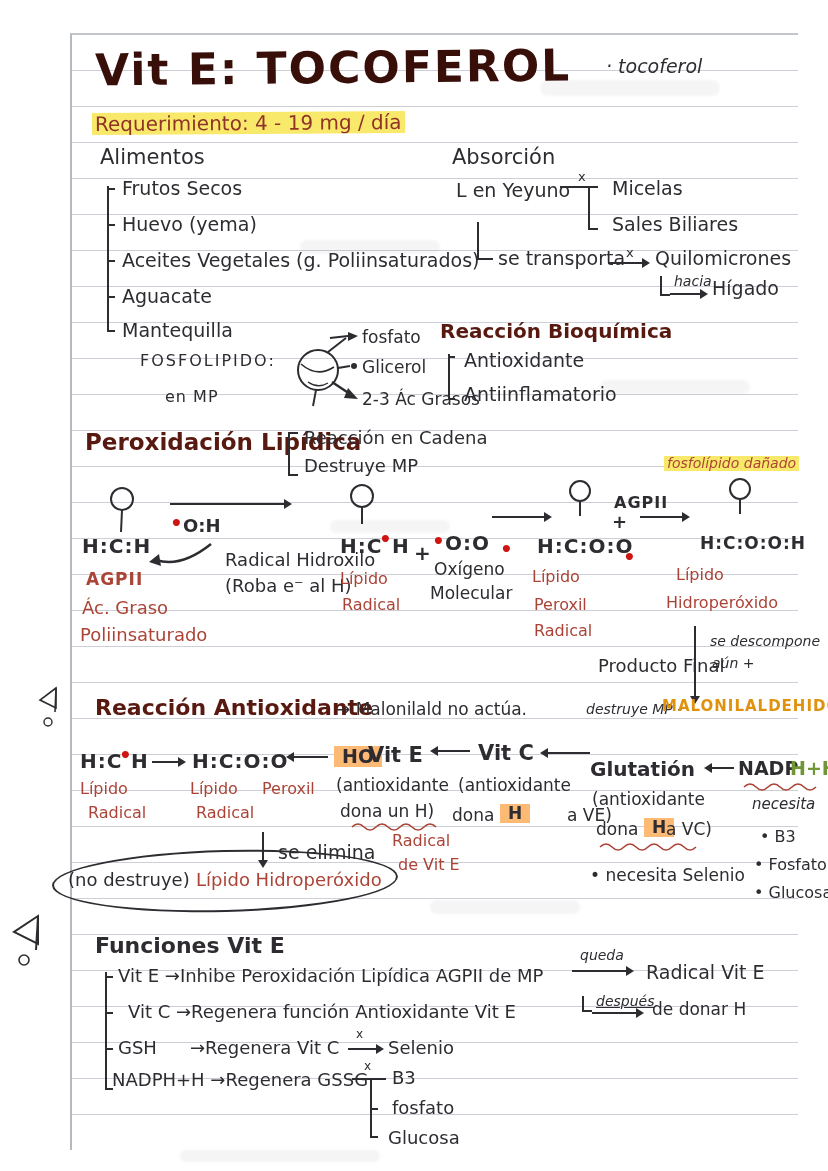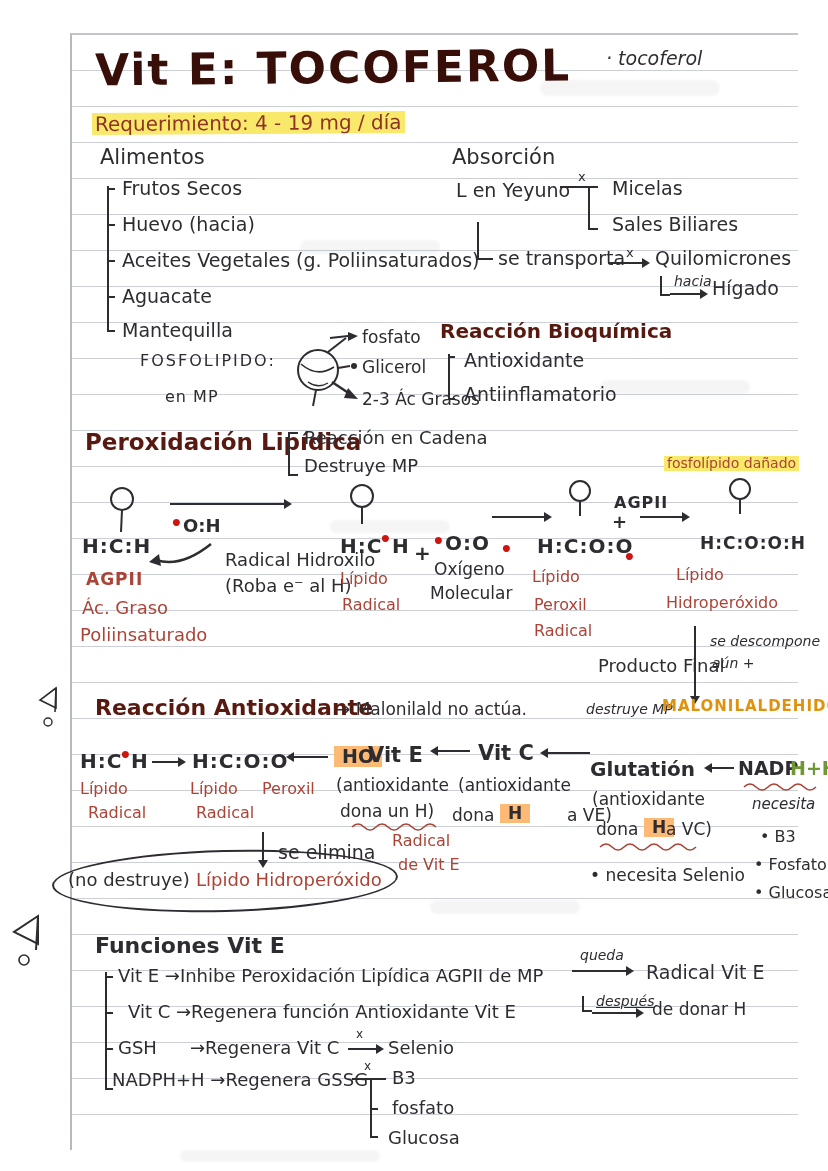--- a/index.html
+++ b/index.html
@@ -47,32 +47,32 @@
 <div class="paper-fade"></div>
 
 <div class="smudge" style="left:540px;top:80px;width:180px;height:16px;"></div>
 <div class="smudge" style="left:300px;top:240px;width:140px;height:14px;"></div>
 <div class="smudge" style="left:600px;top:380px;width:150px;height:14px;"></div>
 <div class="smudge" style="left:330px;top:520px;width:120px;height:13px;"></div>
 <div class="smudge" style="left:430px;top:900px;width:150px;height:14px;"></div>
 <div class="smudge" style="left:180px;top:1150px;width:200px;height:12px;"></div>
 
 <div class="t title" style="left:95px;top:44px;font-size:44px;transform:rotate(-0.6deg);">Vit E: TOCOFEROL</div>
-<div class="t ink" style="left:606px;top:48px;font-size:19px;font-style:italic;">· tocoferol</div>
+<div class="t ink" style="left:606px;top:56px;font-size:19px;font-style:italic;">· tocoferol</div>
 <div class="t dkred hl-y" style="left:92px;top:112px;font-size:20px;transform:rotate(-0.4deg);">Requerimiento: 4 - 19 mg / día</div>
 
 <div class="t ink" style="left:100px;top:146px;font-size:21px;">Alimentos</div>
 <div class="vline" style="left:107px;top:186px;height:146px;"></div>
 <div class="hline" style="left:107px;top:188px;width:8px;"></div>
 <div class="hline" style="left:107px;top:224px;width:8px;"></div>
 <div class="hline" style="left:107px;top:260px;width:8px;"></div>
 <div class="hline" style="left:107px;top:296px;width:8px;"></div>
 <div class="hline" style="left:107px;top:330px;width:8px;"></div>
 <div class="t ink" style="left:122px;top:178px;font-size:19px;">Frutos Secos</div>
-<div class="t ink" style="left:122px;top:214px;font-size:19px;">Huevo (hacia)</div>
+<div class="t ink" style="left:122px;top:214px;font-size:19px;">Huevo (yema)</div>
 <div class="t ink" style="left:122px;top:250px;font-size:19px;">Aceites Vegetales (g. Poliinsaturados)</div>
 <div class="t ink" style="left:122px;top:286px;font-size:19px;">Aguacate</div>
 <div class="t ink" style="left:122px;top:320px;font-size:19px;">Mantequilla</div>
 
 <div class="t ink" style="left:452px;top:146px;font-size:21px;">Absorción</div>
 <div class="t ink" style="left:456px;top:180px;font-size:19px;">L en Yeyuno</div>
 <div class="t ink" style="left:578px;top:170px;font-size:13px;">x</div>
 <div class="hline" style="left:560px;top:186px;width:30px;"></div>
 <div class="bracket" style="left:588px;top:186px;height:40px;"></div>
 <div class="t ink" style="left:612px;top:178px;font-size:19px;">Micelas</div>
@@ -110,21 +110,21 @@
 <div class="vline" style="left:448px;top:354px;height:46px;"></div>
 <div class="hline" style="left:448px;top:356px;width:7px;"></div>
 <div class="hline" style="left:448px;top:398px;width:7px;"></div>
 <div class="t ink" style="left:464px;top:350px;font-size:19px;">Antioxidante</div>
 <div class="t ink" style="left:464px;top:384px;font-size:19px;">Antiinflamatorio</div>
 
 <div class="t maroon" style="left:85px;top:430px;font-size:23px;">Peroxidación Lipídica</div>
 <div class="bracket" style="left:288px;top:432px;height:40px;"></div>
 <div class="t ink" style="left:304px;top:428px;font-size:18px;">Reacción en Cadena</div>
 <div class="t ink" style="left:304px;top:456px;font-size:18px;">Destruye MP</div>
-<div class="t red hl-y" style="left:664px;top:456px;font-size:14px;">fosfolípido dañado</div>
+<div class="t red hl-y" style="left:664px;top:456px;font-size:14px;font-style:italic;">fosfolípido dañado</div>
 
 <svg style="left:108px;top:486px;" width="30" height="50">
   <circle cx="14" cy="13" r="11" fill="none" stroke="#2e2c31" stroke-width="2"></circle>
   <line x1="14" y1="24" x2="13" y2="46" stroke="#2e2c31" stroke-width="2"></line>
 </svg>
 <div class="arr" style="left:170px;top:503px;width:120px;"></div>
 <div class="t ink bold" style="left:82px;top:535px;font-size:20px;letter-spacing:1px;">H:C:H</div>
 <div class="t dot" style="left:170px;top:512px;font-size:20px;">•</div>
 <div class="t ink bold" style="left:183px;top:516px;font-size:18px;">O:H</div>
 <svg style="left:145px;top:540px;" width="70" height="32">

